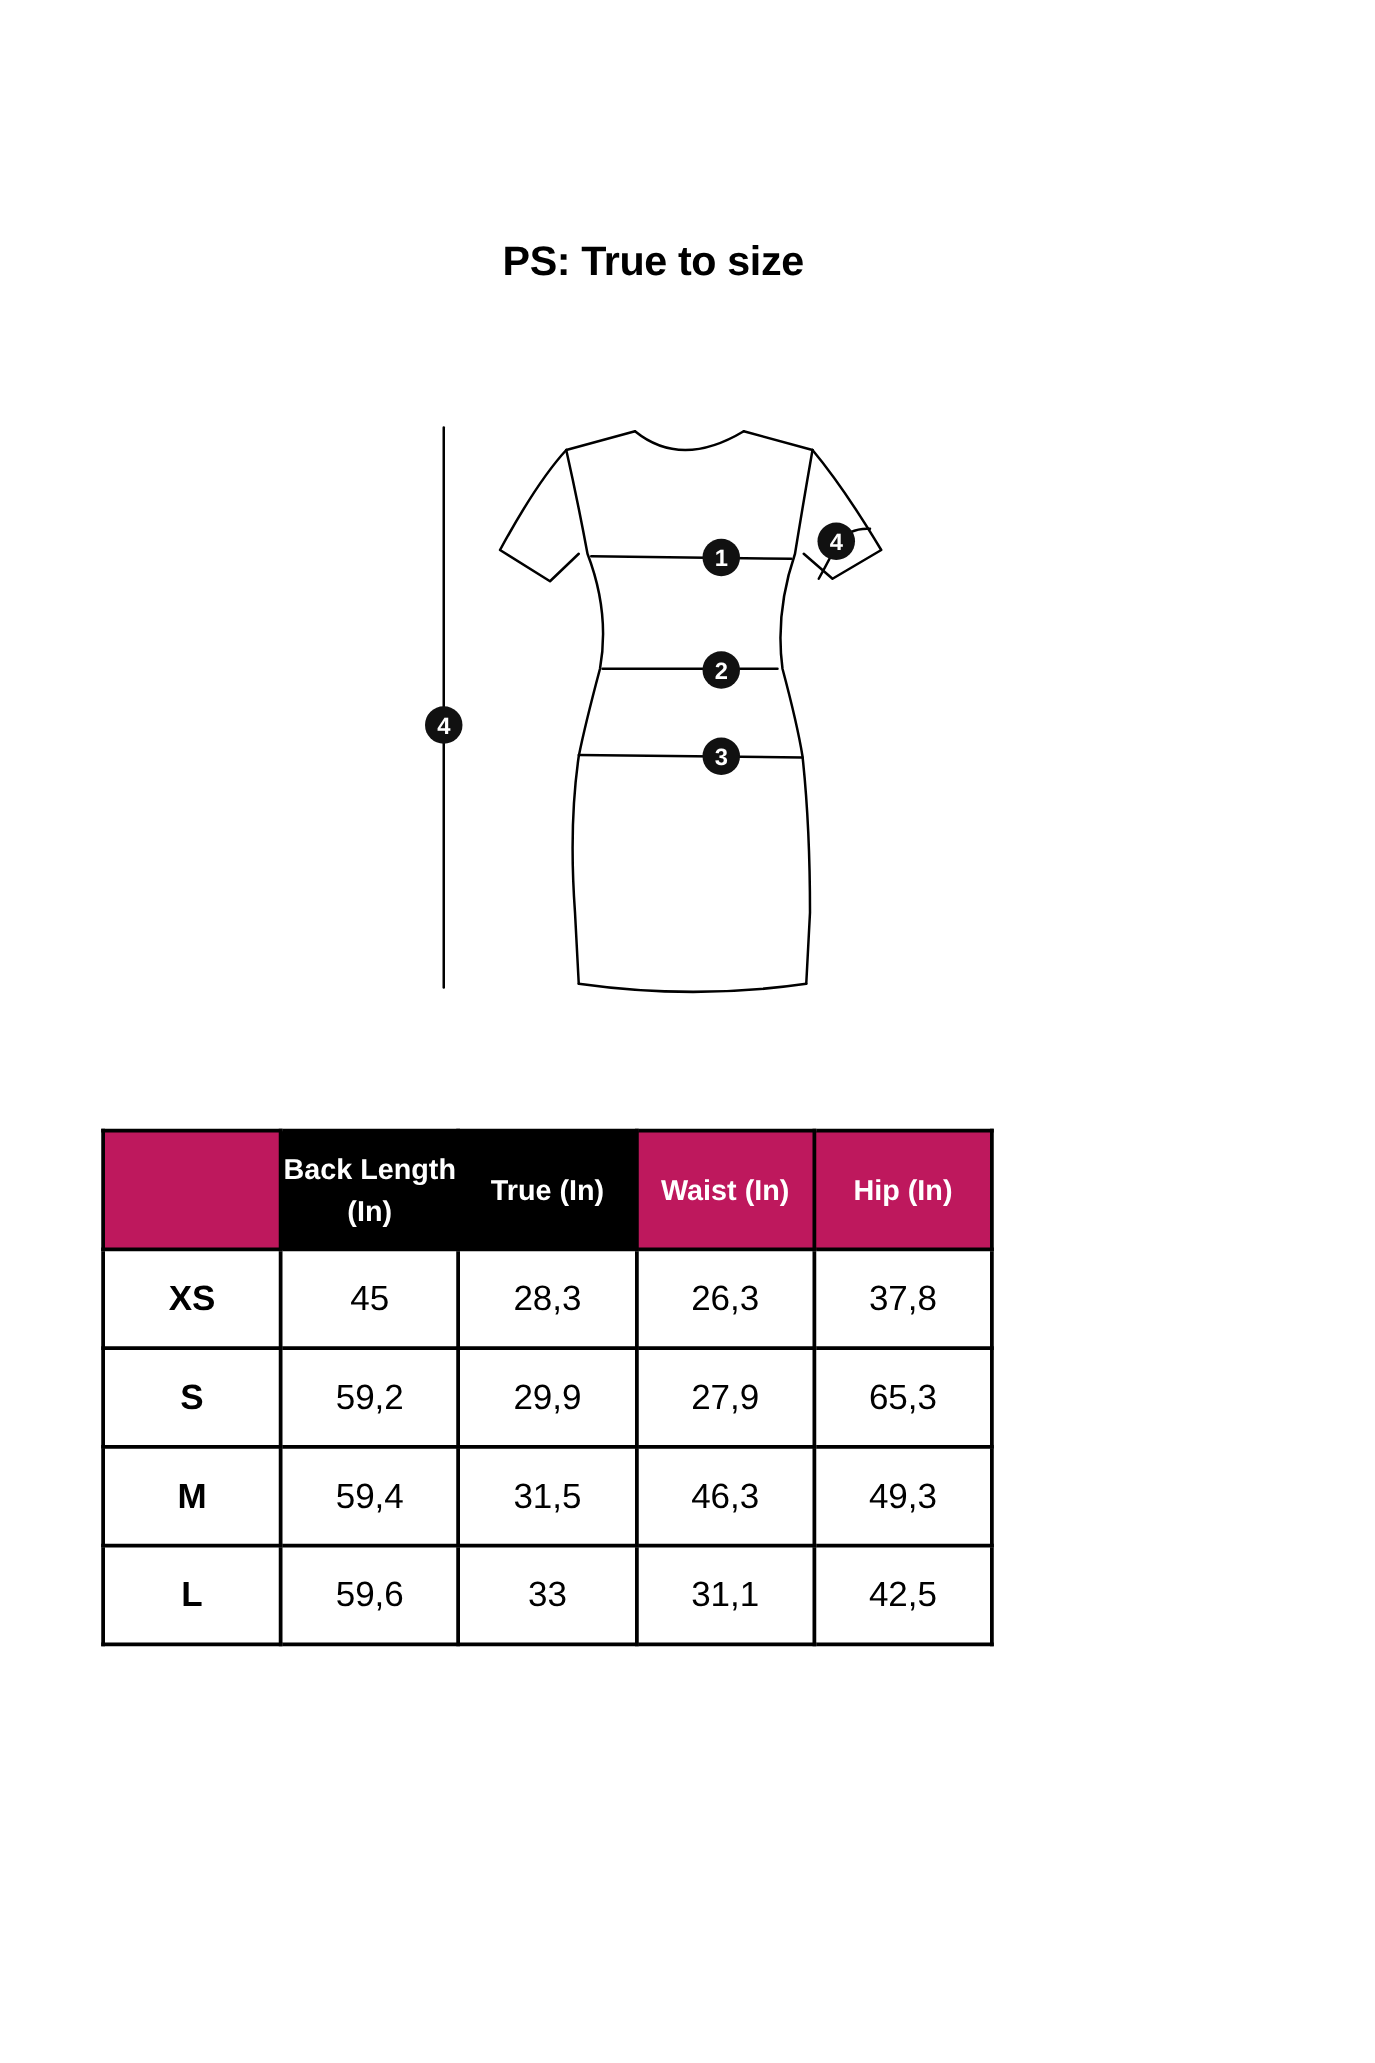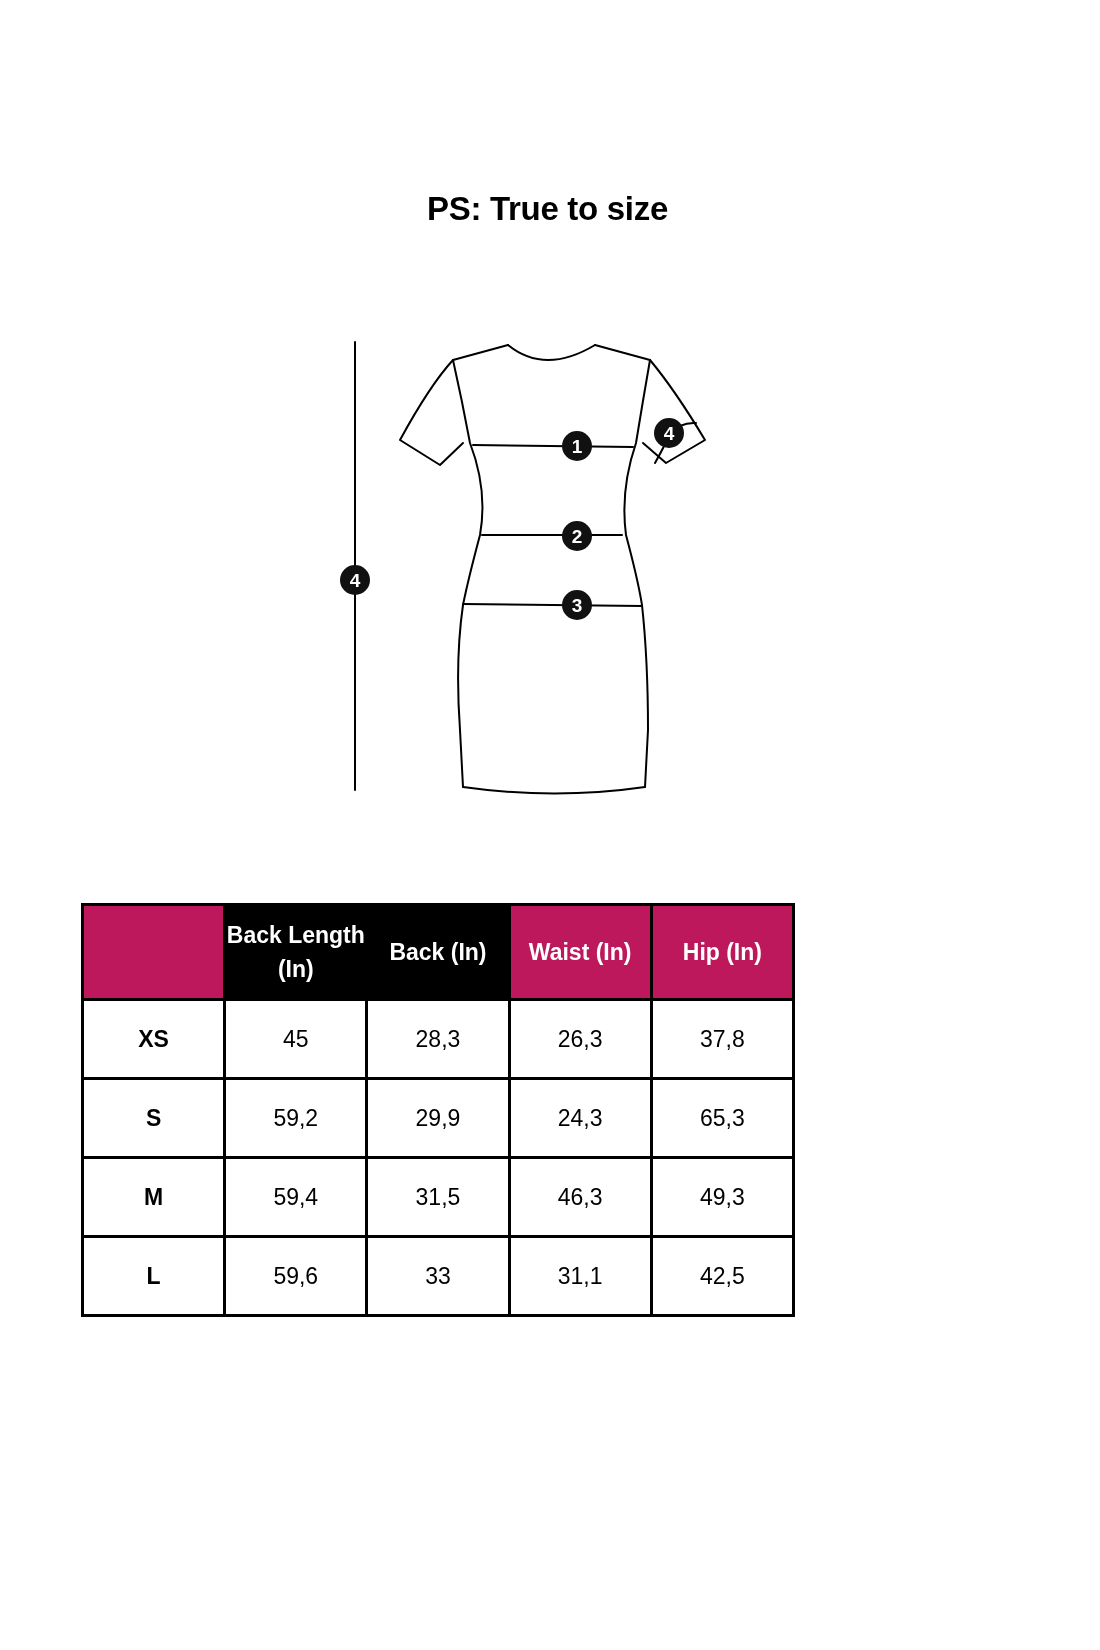--- a/index.html
+++ b/index.html
@@ -1,30 +1,30 @@
 <!DOCTYPE html>
 <html><head>
 <meta charset="utf-8">
 <style>
   html, body { margin: 0; padding: 0; background: #ffffff; }
   body { width: 1100px; height: 1650px; position: relative; overflow: hidden;
          font-family: "Liberation Sans", sans-serif; color: #000; }
   .title { position: absolute; top: 190px; left: 0; width: 1045px; text-align: center;
-           font-size: 33px; font-weight: bold; letter-spacing: -0.3px; margin-left: 25px; }
+           font-size: 33px; font-weight: bold; letter-spacing: -0.3px; }
   .diagram { position: absolute; left: 330px; top: 330px; width: 400px; height: 480px; }
   .diagram svg { width: 400px; height: 480px; display: block; }
   .badge-text { font-family: "Liberation Sans", sans-serif; font-weight: bold; font-size: 19px; fill: #ffffff; }
   table.size-table { position: absolute; left: 81px; top: 903px; width: 714px;
                      border-collapse: collapse; table-layout: fixed; }
   table.size-table th, table.size-table td { border: 3px solid #000; text-align: center;
                      vertical-align: middle; padding: 0; }
   table.size-table th { height: 92px; color: #fff; font-size: 23px; font-weight: bold; line-height: 34px; }
   table.size-table th.h-dark { background: #be185d; }
   table.size-table th.h-black { background: #000000; }
-  table.size-table td { height: 76px; font-size: 23px; font-weight: normal; }
+  table.size-table td { height: 76px; font-size: 28px; font-weight: normal; }
   table.size-table td.size-label { font-weight: bold; }
 </style>
 </head>
 <body>
 
 <div class="title">PS: True to size</div>
 
 <div class="diagram">
   <svg viewBox="0 0 400 480" xmlns="http://www.w3.org/2000/svg">
     <g fill="none" stroke="#000" stroke-width="2" stroke-linejoin="round" stroke-linecap="round">
@@ -87,38 +87,38 @@
       <col style="width:20%">
       <col style="width:20%">
   </colgroup>
   <thead>
     <tr>
       <th class="h-dark"></th>
       <th class="h-black">
         <div>Back Length</div>
         <div>(In)</div>
       </th>
-      <th class="h-black">Back (In)</th>
+      <th class="h-black">True (In)</th>
       <th class="h-dark">Waist (In)</th>
       <th class="h-dark">Hip (In)</th>
     </tr>
   </thead>
   <tbody>
     <tr>
       <td class="size-label">XS</td>
       <td>45</td>
       <td>28,3</td>
       <td>26,3</td>
       <td>37,8</td>
     </tr>
     <tr>
       <td class="size-label">S</td>
       <td>59,2</td>
       <td>29,9</td>
-      <td>24,3</td>
+      <td>27,9</td>
       <td>65,3</td>
     </tr>
     <tr>
       <td class="size-label">M</td>
       <td>59,4</td>
       <td>31,5</td>
       <td>46,3</td>
       <td>49,3</td>
     </tr>
     <tr>

